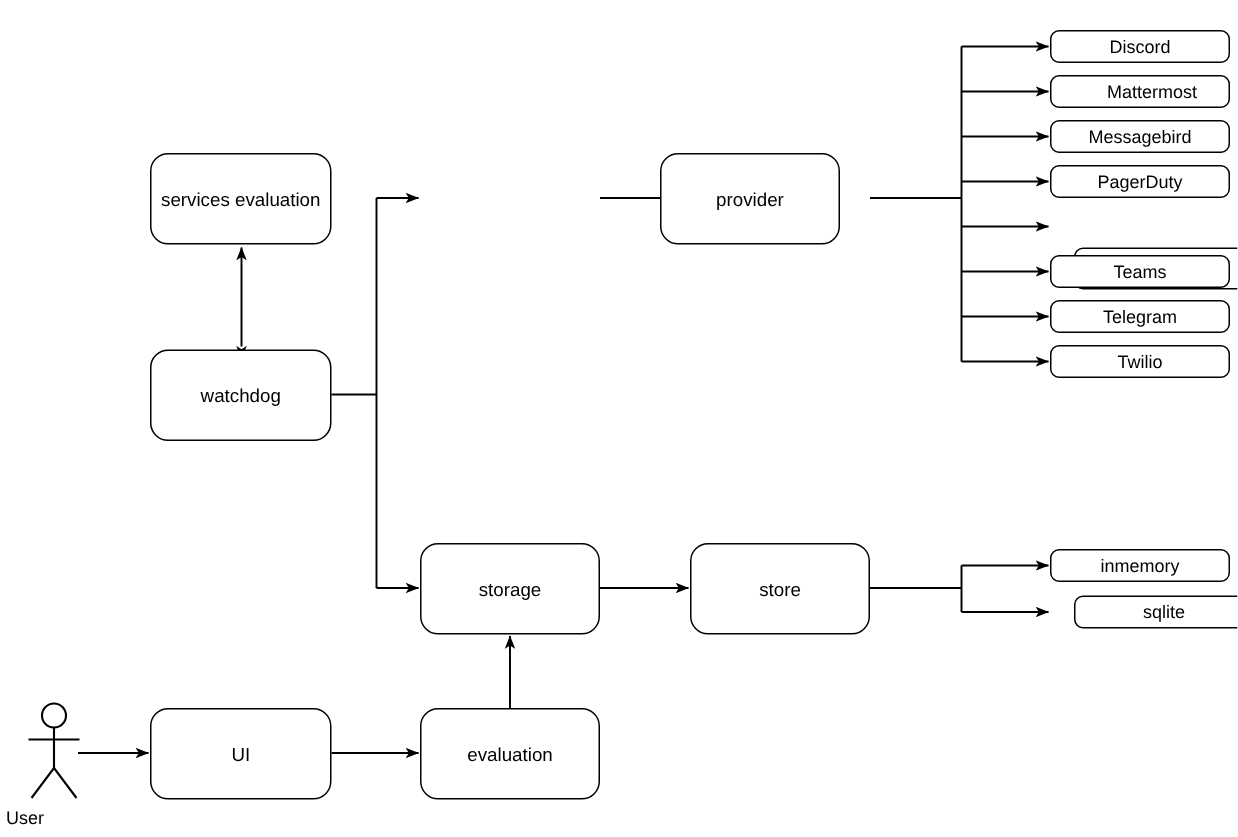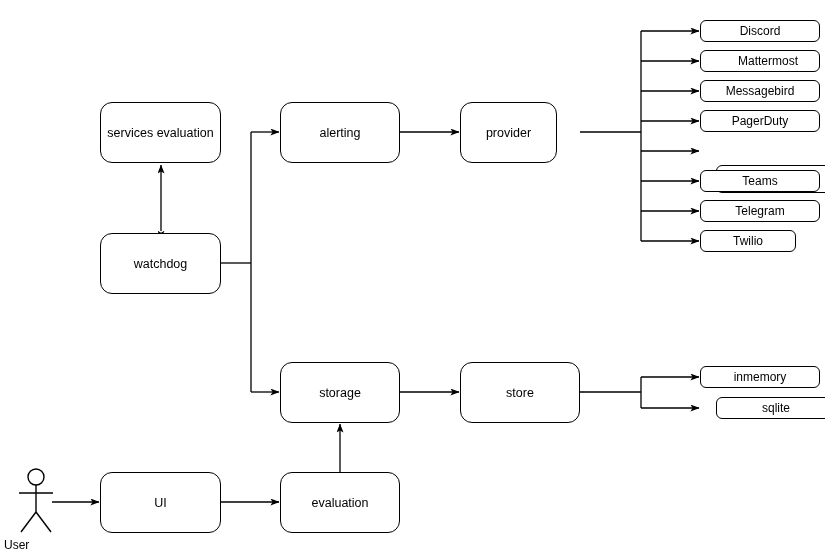--- a/index.html
+++ b/index.html
@@ -120,37 +120,36 @@
       <line x1="36" y1="512" x2="51" y2="532"></line>
     </g>
   </svg>
 
   <div class="actor-label" style="left:4px; top:538px; width:64px;">User</div>
 
   <div class="node big" style="left:100px; top:102px; width:121px; height:61px;">services evaluation</div>
 
   <div class="node big" style="left:100px; top:233px; width:121px; height:61px;">watchdog</div>
 
-  <div class="node big" style="left:280px; top:102px; width:120px; height:61px;">alerting</div>
 
-  <div class="node big" style="left:460px; top:102px; width:97px; height:61px;">provider</div>
+  <div class="node big" style="left:440px; top:102px; width:120px; height:61px;">provider</div>
 
   <div class="node big" style="left:280px; top:362px; width:120px; height:61px;">storage</div>
 
   <div class="node big" style="left:460px; top:362px; width:120px; height:61px;">store</div>
 
   <div class="node big" style="left:100px; top:472px; width:121px; height:61px;">UI</div>
 
   <div class="node big" style="left:280px; top:472px; width:120px; height:61px;">evaluation</div>
 
   <div class="node leaf" style="left:700px; top:20px; width:120px; height:22px;">Discord</div>
   <div class="node leaf" style="left:700px; top:50px; width:120px; height:22px;padding-left:16px;">Mattermost</div>
   <div class="node leaf" style="left:700px; top:80px; width:120px; height:22px;">Messagebird</div>
   <div class="node leaf" style="left:700px; top:110px; width:120px; height:22px;">PagerDuty</div>
   <div class="node leaf" style="left:716px; top:140px; width:120px; height:28px;margin-top:25px;">Slack</div>
   <div class="node leaf" style="left:700px; top:170px; width:120px; height:22px;">Teams</div>
   <div class="node leaf" style="left:700px; top:200px; width:120px; height:22px;">Telegram</div>
-  <div class="node leaf" style="left:700px; top:230px; width:96px; height:22px;">Twilio</div>
+  <div class="node leaf" style="left:700px; top:230px; width:120px; height:22px;">Twilio</div>
 
   <div class="node leaf" style="left:700px; top:366px; width:120px; height:22px;">inmemory</div>
   <div class="node leaf" style="left:716px; top:397px; width:120px; height:22px;text-align:center;">sqlite</div>
 
 </div>
 
 </body></html>

